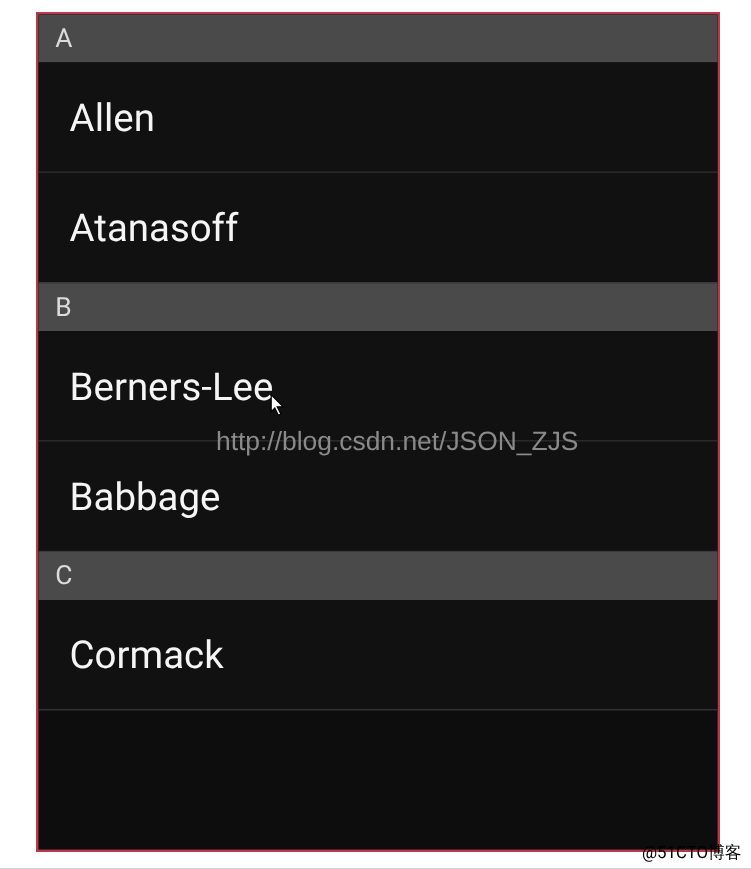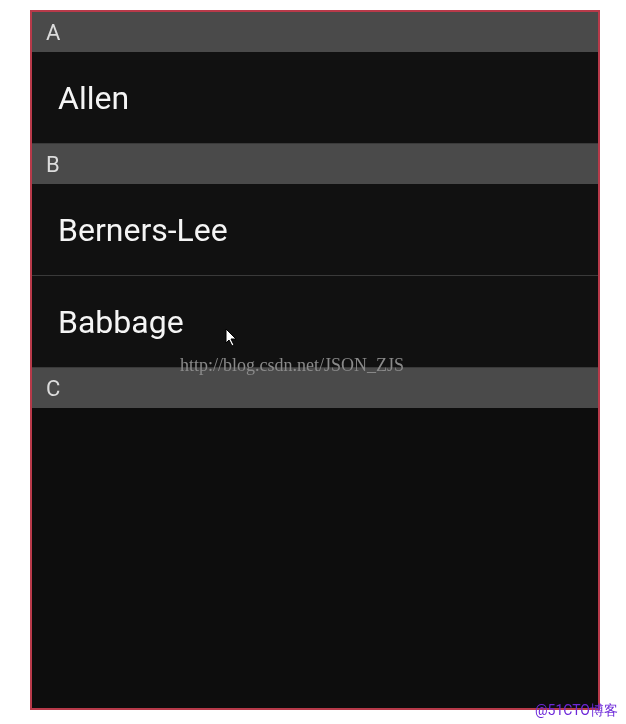--- a/index.html
+++ b/index.html
@@ -40,30 +40,30 @@
       display: flex;
       align-items: center;
       border-bottom: 1px solid #3a3a3a;
       cursor: pointer;
     }
     .watermark-url {
       position: absolute;
       top: 355px;
       left: 180px;
       color: #8a8a8a;
-      font-family: Liberation Serif, serif;
-      font-size: 18px;
+      font-family: Liberation Sans, sans-serif;
+      font-size: 22px;
       pointer-events: none;
       z-index: 10;
     }
     .watermark-footer {
       position: absolute;
       bottom: 4px;
       right: 8px;
-      color: #6d28d9;
+      color: #000000;
       font-size: 14px;
       pointer-events: none;
       z-index: 10;
     }
     .cursor {
       position: absolute;
       top: 328px;
       left: 225px;
       width: 14px;
       height: 20px;
@@ -75,34 +75,40 @@
 <body>
 
 <div class="list-container">
 
   <div class="section-header">
     <span>A</span>
   </div>
   <div class="list-item">
     <span>Allen</span>
   </div>
+  <div class="list-item">
+    <span>Atanasoff</span>
+  </div>
 
   <div class="section-header">
     <span>B</span>
   </div>
   <div class="list-item">
     <span>Berners-Lee</span>
   </div>
   <div class="list-item">
     <span>Babbage</span>
   </div>
 
   <div class="section-header">
     <span>C</span>
   </div>
+  <div class="list-item">
+    <span>Cormack</span>
+  </div>
 </div>
 
 <div class="watermark-url">http://blog.csdn.net/JSON_ZJS</div>
 <div class="watermark-footer">@51CTO博客</div>
 
 <svg class="cursor" viewBox="0 0 14 20">
   <path d="M1 1 L1 15 L4 12 L7 18 L9 17 L6 11 L11 11 Z" fill="#ffffff" stroke="#000000" stroke-width="1"></path>
 </svg>
 
 </body></html>

